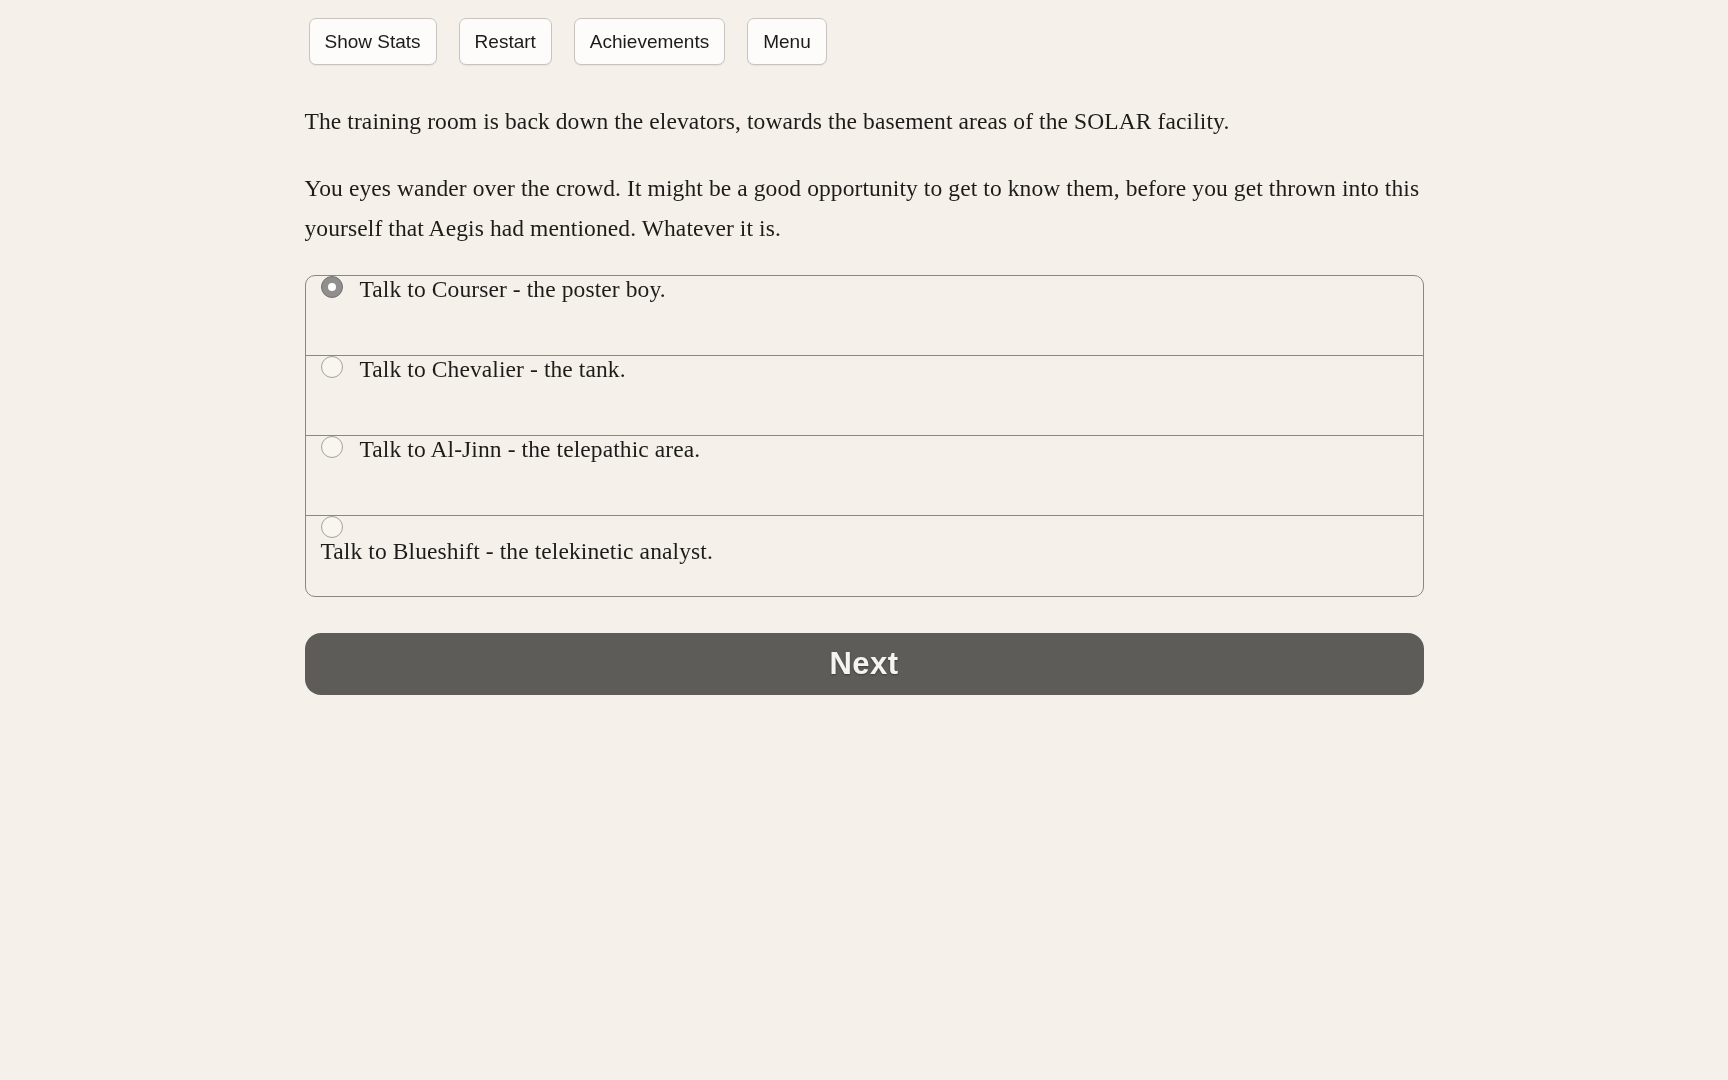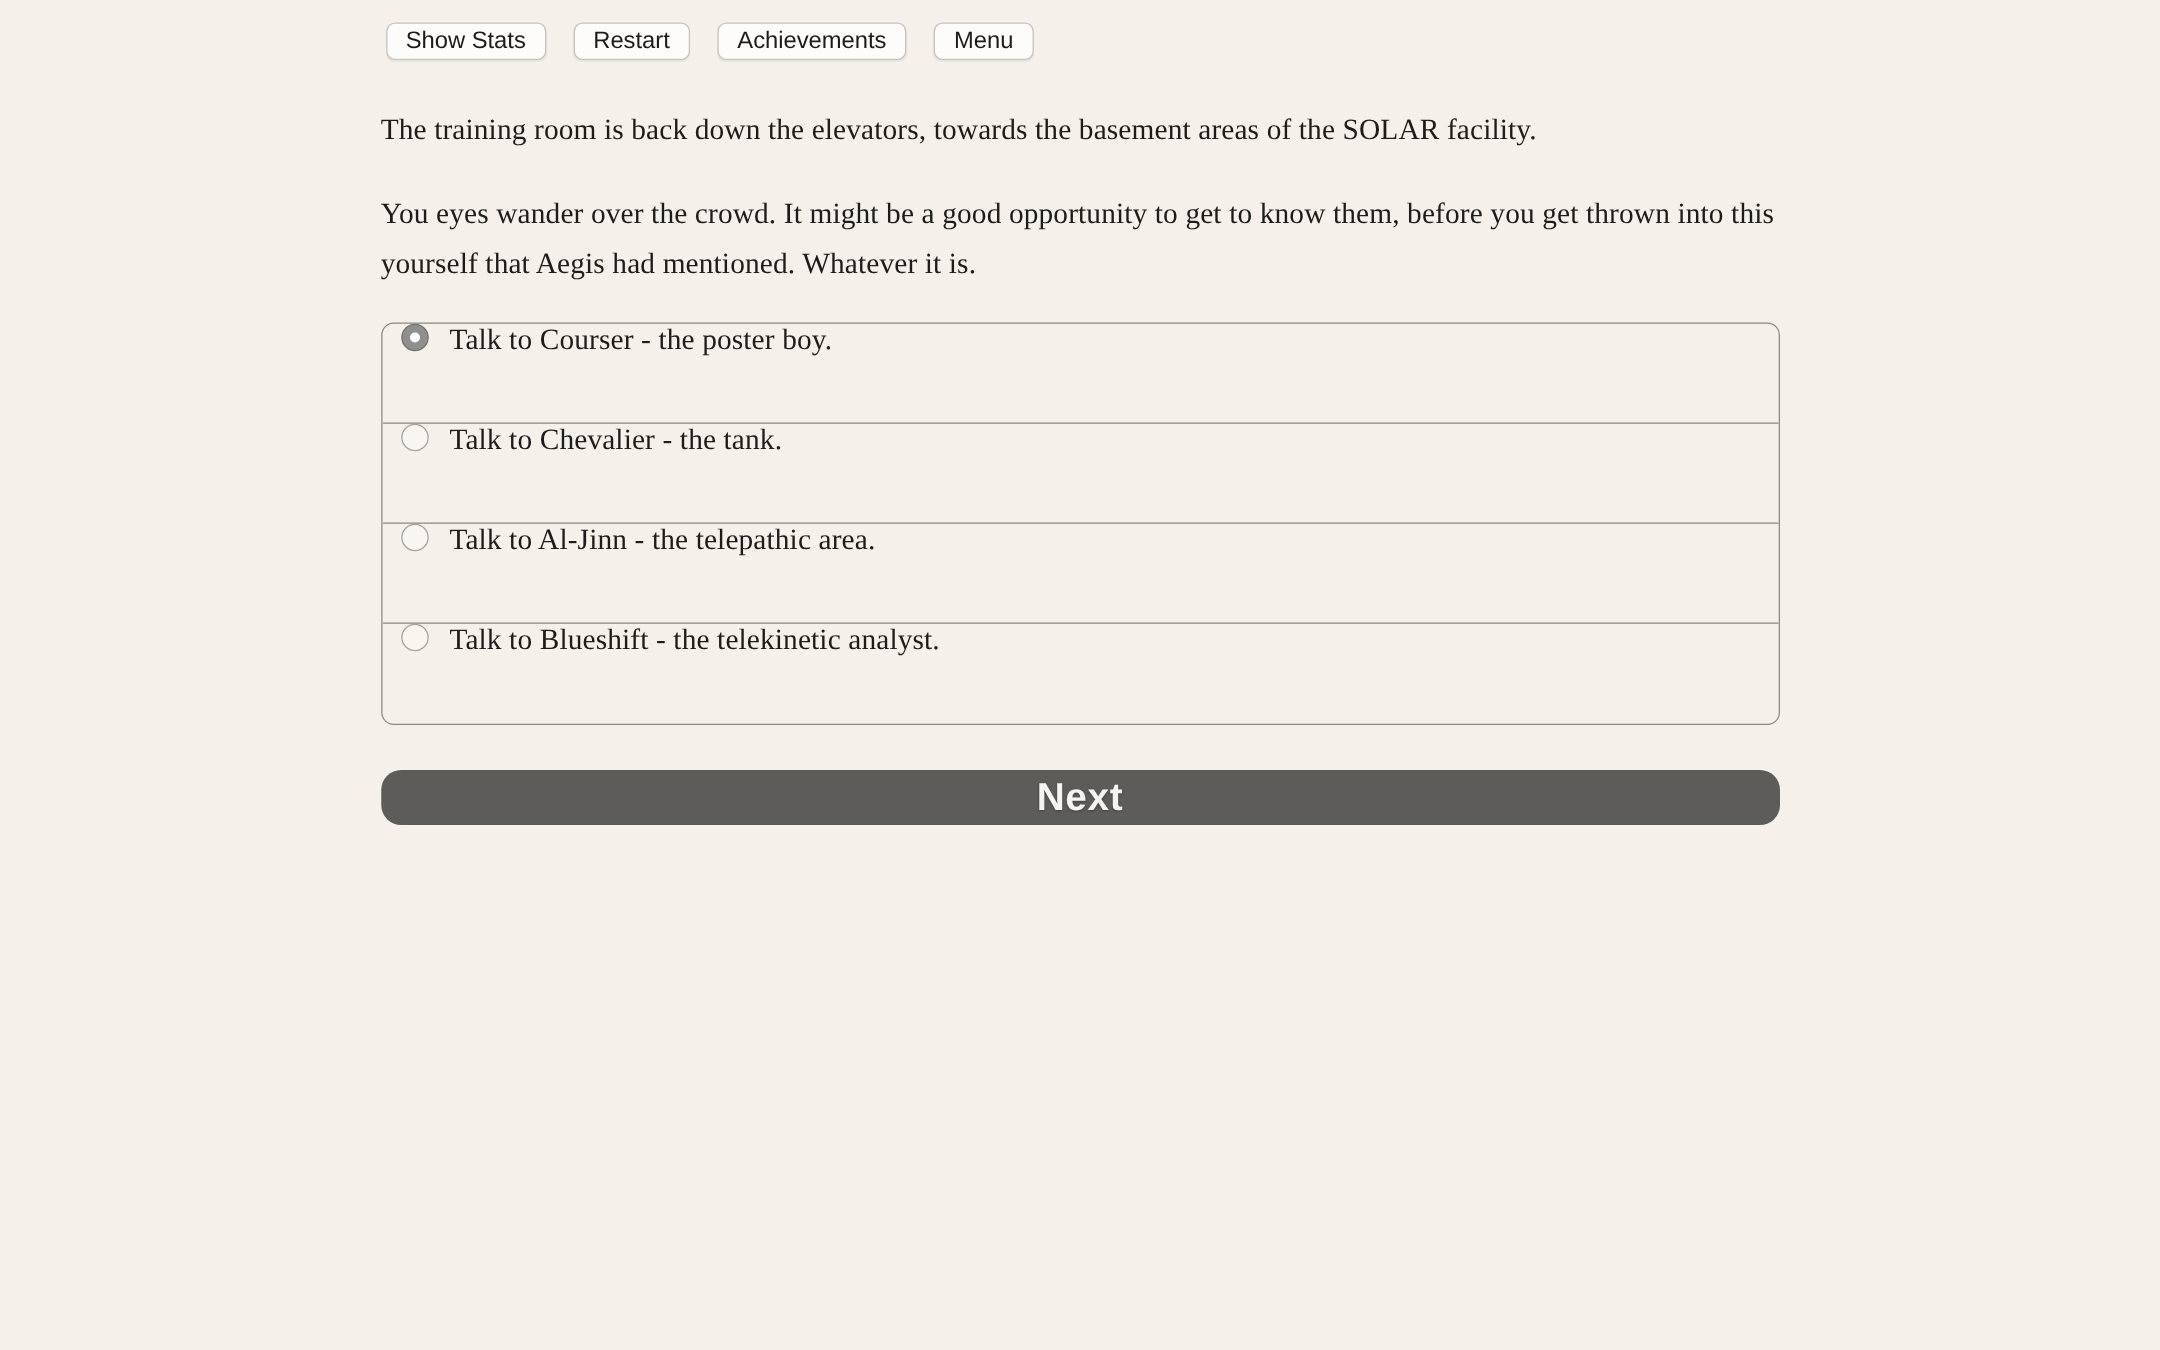--- a/index.html
+++ b/index.html
@@ -21,21 +21,21 @@
     gap: 22px;
     padding-left: 4px;
   }
   .toolbar button {
     font-family: "Liberation Sans", sans-serif;
     font-size: 19px;
     color: #1b1b1b;
     background: #fdfcfa;
     border: 1px solid #c7c4bf;
     border-radius: 7px;
-    height: 30px;
+    height: 47px;
     padding: 0 15px;
     cursor: pointer;
     box-shadow: 0 1px 1px rgba(0,0,0,0.06);
   }
   
   .story { margin-top: 36px; }
   .story p {
     font-size: 23.5px;
     line-height: 40px;
     margin-bottom: 27px;
@@ -50,21 +50,21 @@
     overflow: hidden;
   }
   .choice-row {
     display: flex;
     align-items: flex-start;
     height: 80px;
     padding-left: 15px;
     border-bottom: 1px solid #8a8880;
     cursor: pointer;
   }
-  .choice-row:last-child { border-bottom: none; }
+  .choice-row:last-child { border-bottom: none; flex-direction: column; }
   .radio {
     width: 22px; height: 22px;
     border-radius: 50%;
     border: 1.5px solid #a5a29c;
     background: #f9f6f1;
     flex: 0 0 auto;
     margin-right: 17px;
     position: relative;
   }
   .radio.selected {
@@ -82,21 +82,21 @@
   }
   .choice-label {
     font-size: 23.5px;
     letter-spacing: 0.1px;
   }
   
   .next-btn {
     display: block;
     width: 100%;
     margin-top: 36px;
-    height: 44px;
+    height: 62px;
     border: none;
     border-radius: 16px;
     background: #5d5c58;
     color: #f6f4f1;
     font-family: "Liberation Sans", sans-serif;
     font-size: 31px;
     font-weight: bold;
     letter-spacing: 0.5px;
     text-shadow: 0 1px 2px rgba(0,0,0,0.35);
     cursor: pointer;

